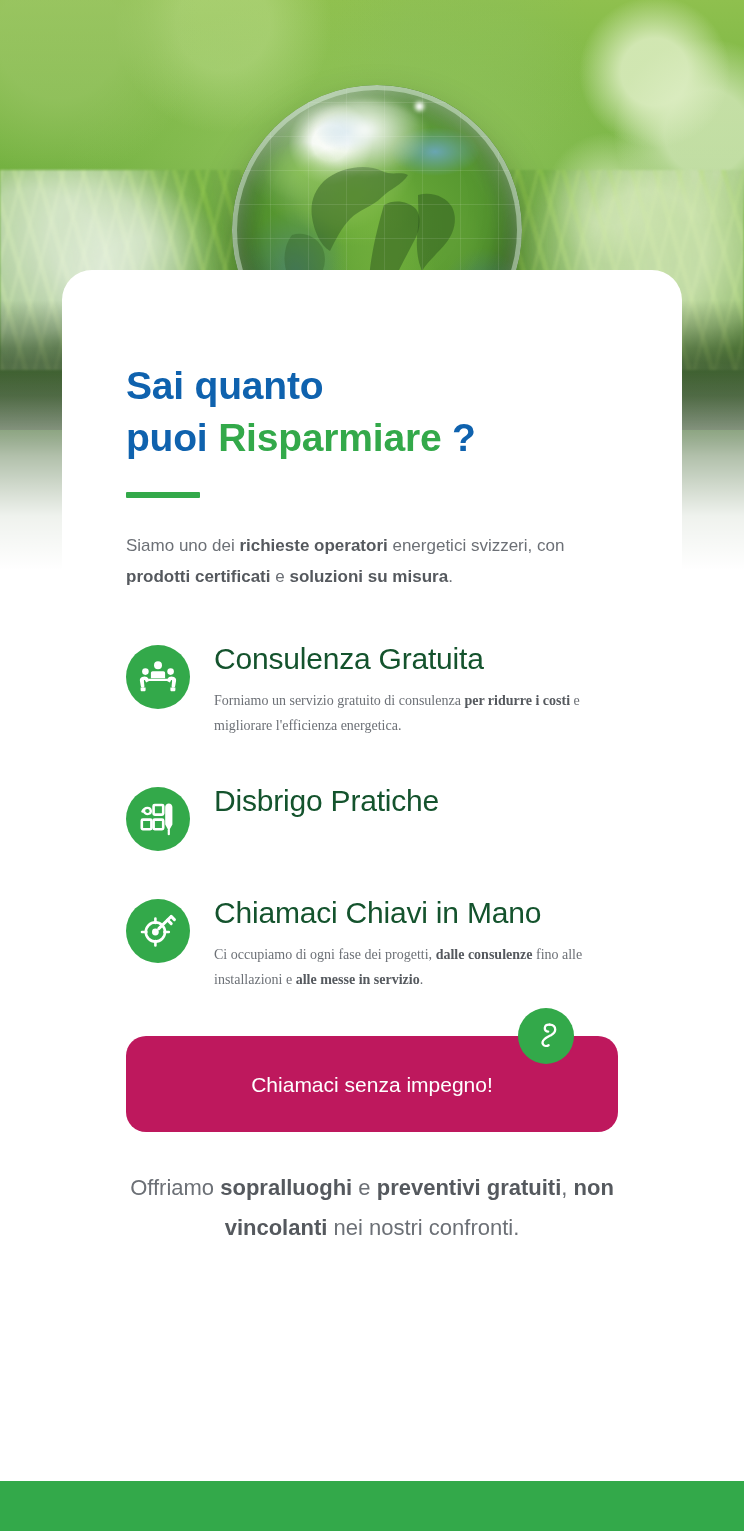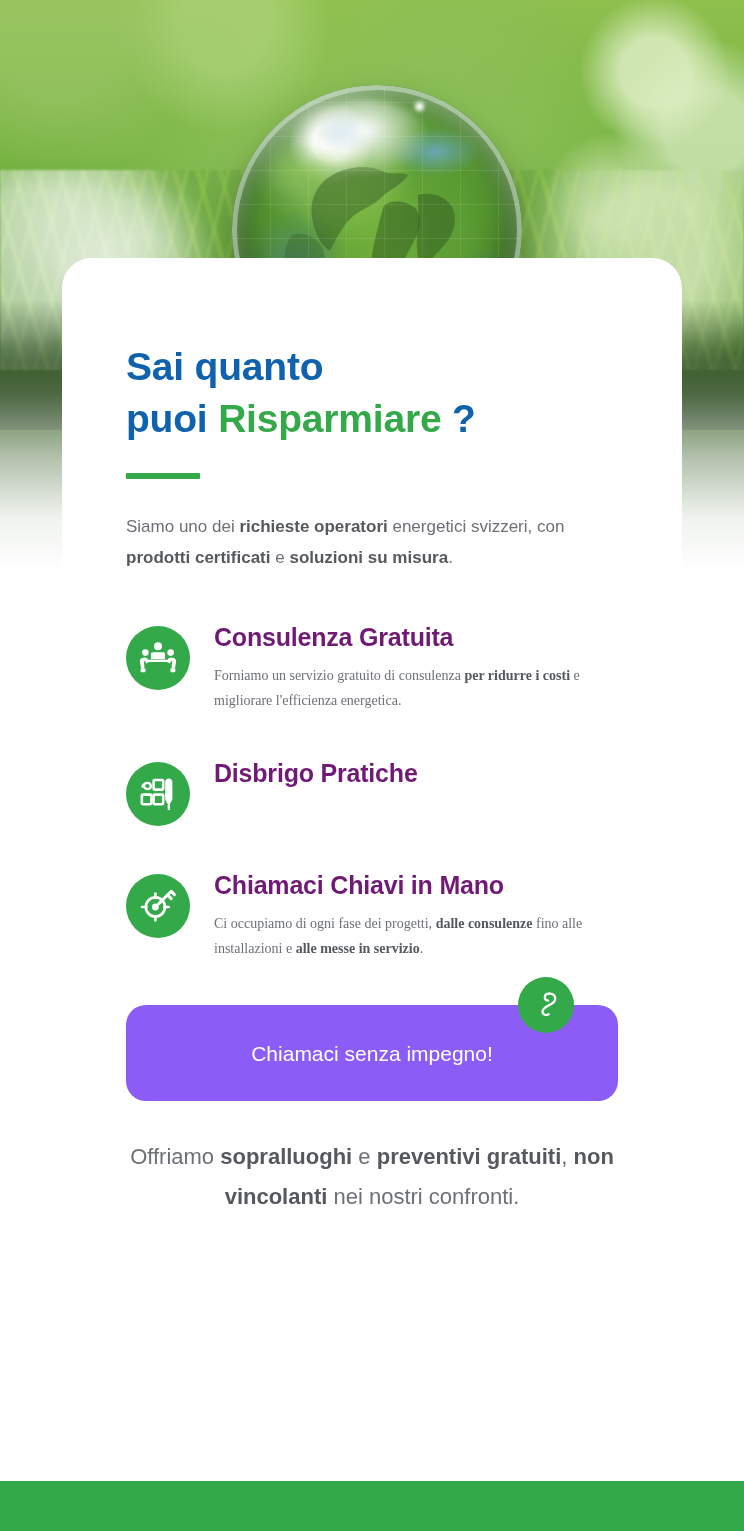--- a/index.html
+++ b/index.html
@@ -153,26 +153,26 @@
     width: 9px; height: 9px;
     border-radius: 50%;
     background: #ffffff;
     filter: blur(2px);
   }
 
   
   .card {
     position: absolute;
     left: 62px;
-    top: 258px;
+    top: 270px;
     width: 620px;
     min-height: 1150px;
     background: #ffffff;
     border-radius: 30px 30px 0 0;
-    padding: 7px 64px;
+    padding: 14px 64px;
   }
 
   
   .headline {
     padding-top: 76px;
     font-size: 39px;
     font-weight: 700;
     line-height: 1.33;
     letter-spacing: -0.2px;
     color: #0f62ae;
@@ -215,23 +215,23 @@
     display: flex;
     align-items: center;
     justify-content: center;
     margin-top: 4px;
   }
   .feat-icon svg { display: block; }
 
   .feat-body { flex: 1 1 auto; padding-top: 0; }
 
   .feat-title {
-    font-size: 25px;
-    font-weight: 700;
-    color: #701a75;
+    font-size: 30px;
+    font-weight: 400;
+    color: #14532d;
     line-height: 1.2;
     letter-spacing: -0.2px;
   }
 
   .feat-text {
     margin-top: 11px;
     font-size: 14px;
     line-height: 1.82;
     color: #6c7076;
     font-family: Liberation Serif, serif;
@@ -253,21 +253,21 @@
     border-radius: 50%;
     background: #33a94a;
     display: flex;
     align-items: center;
     justify-content: center;
     z-index: 3;
   }
 
   .cta {
     position: relative;
-    background: #8b5cf6;
+    background: #be185d;
     border-radius: 20px;
     padding: 36px 20px 34px;
     text-align: center;
     z-index: 2;
   }
 
   .cta-line {
     color: #ffffff;
     font-size: 21px;
     font-weight: 400;

